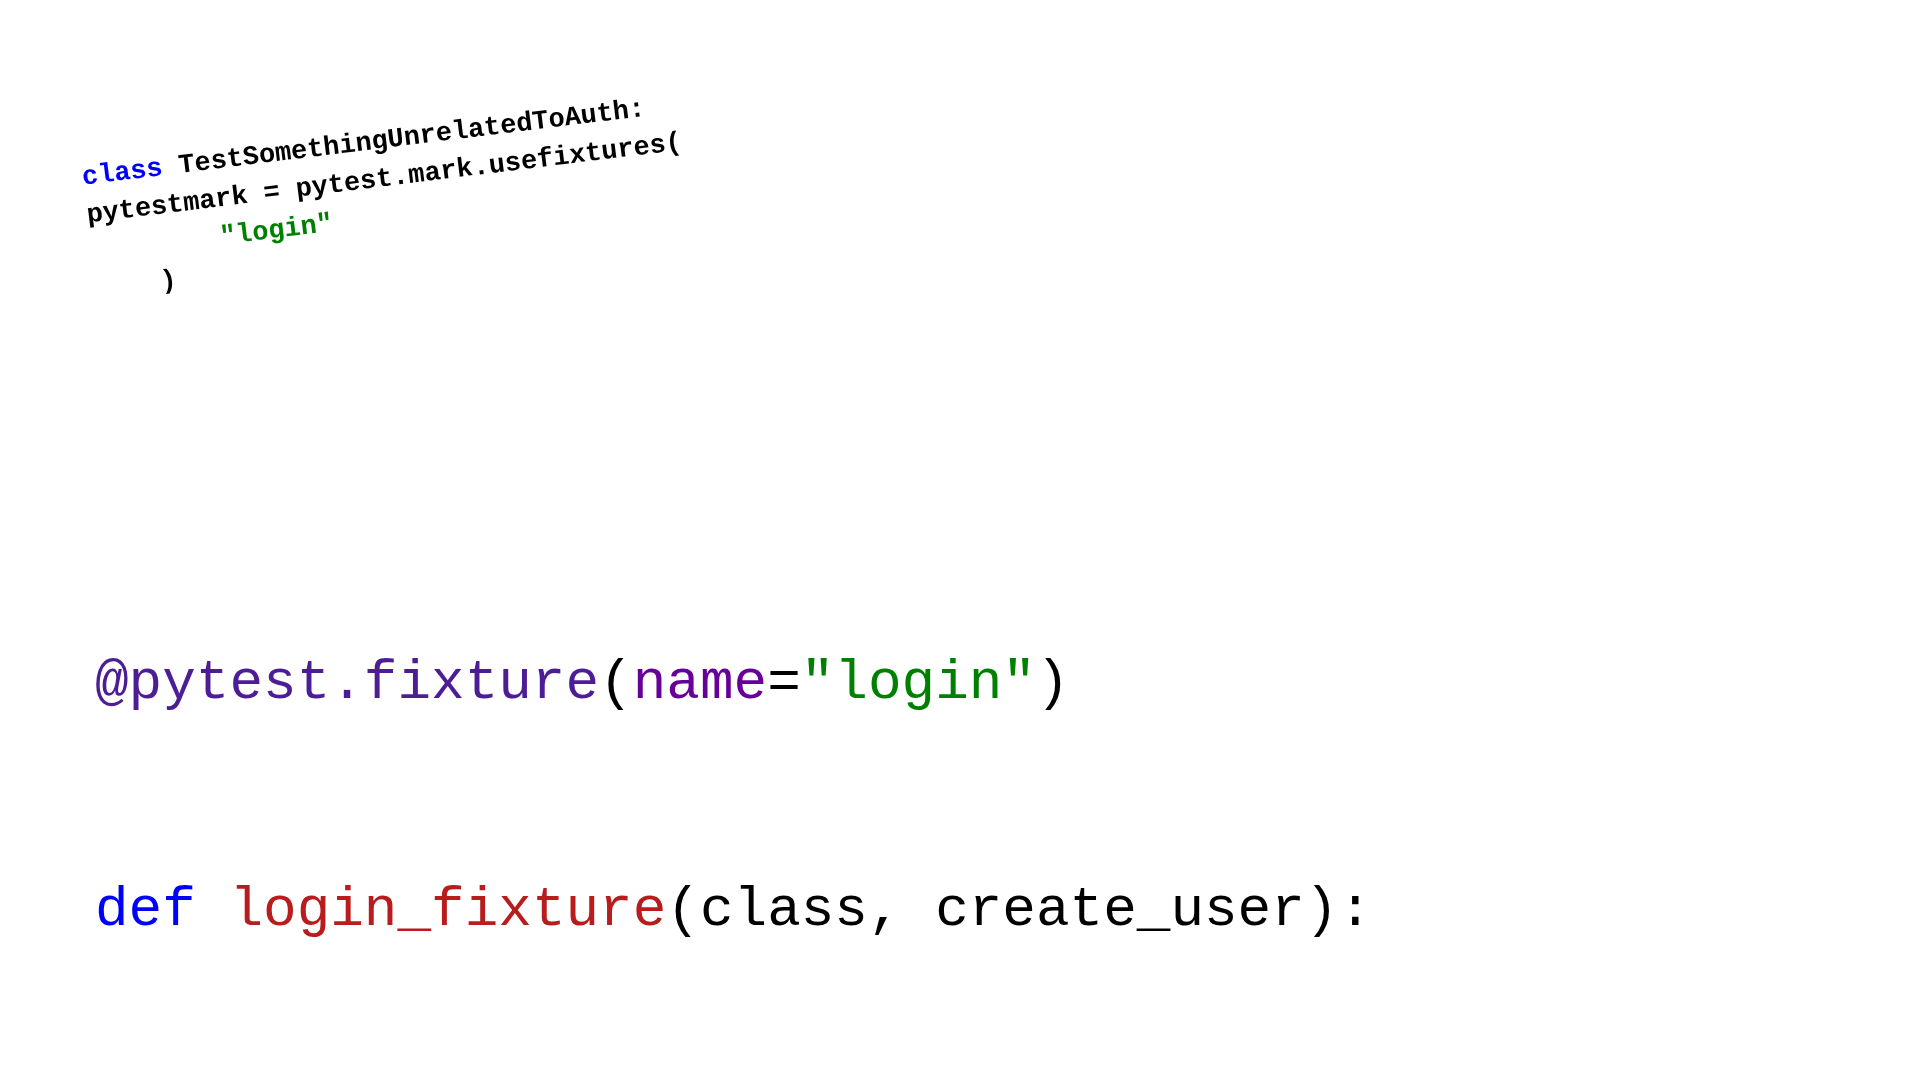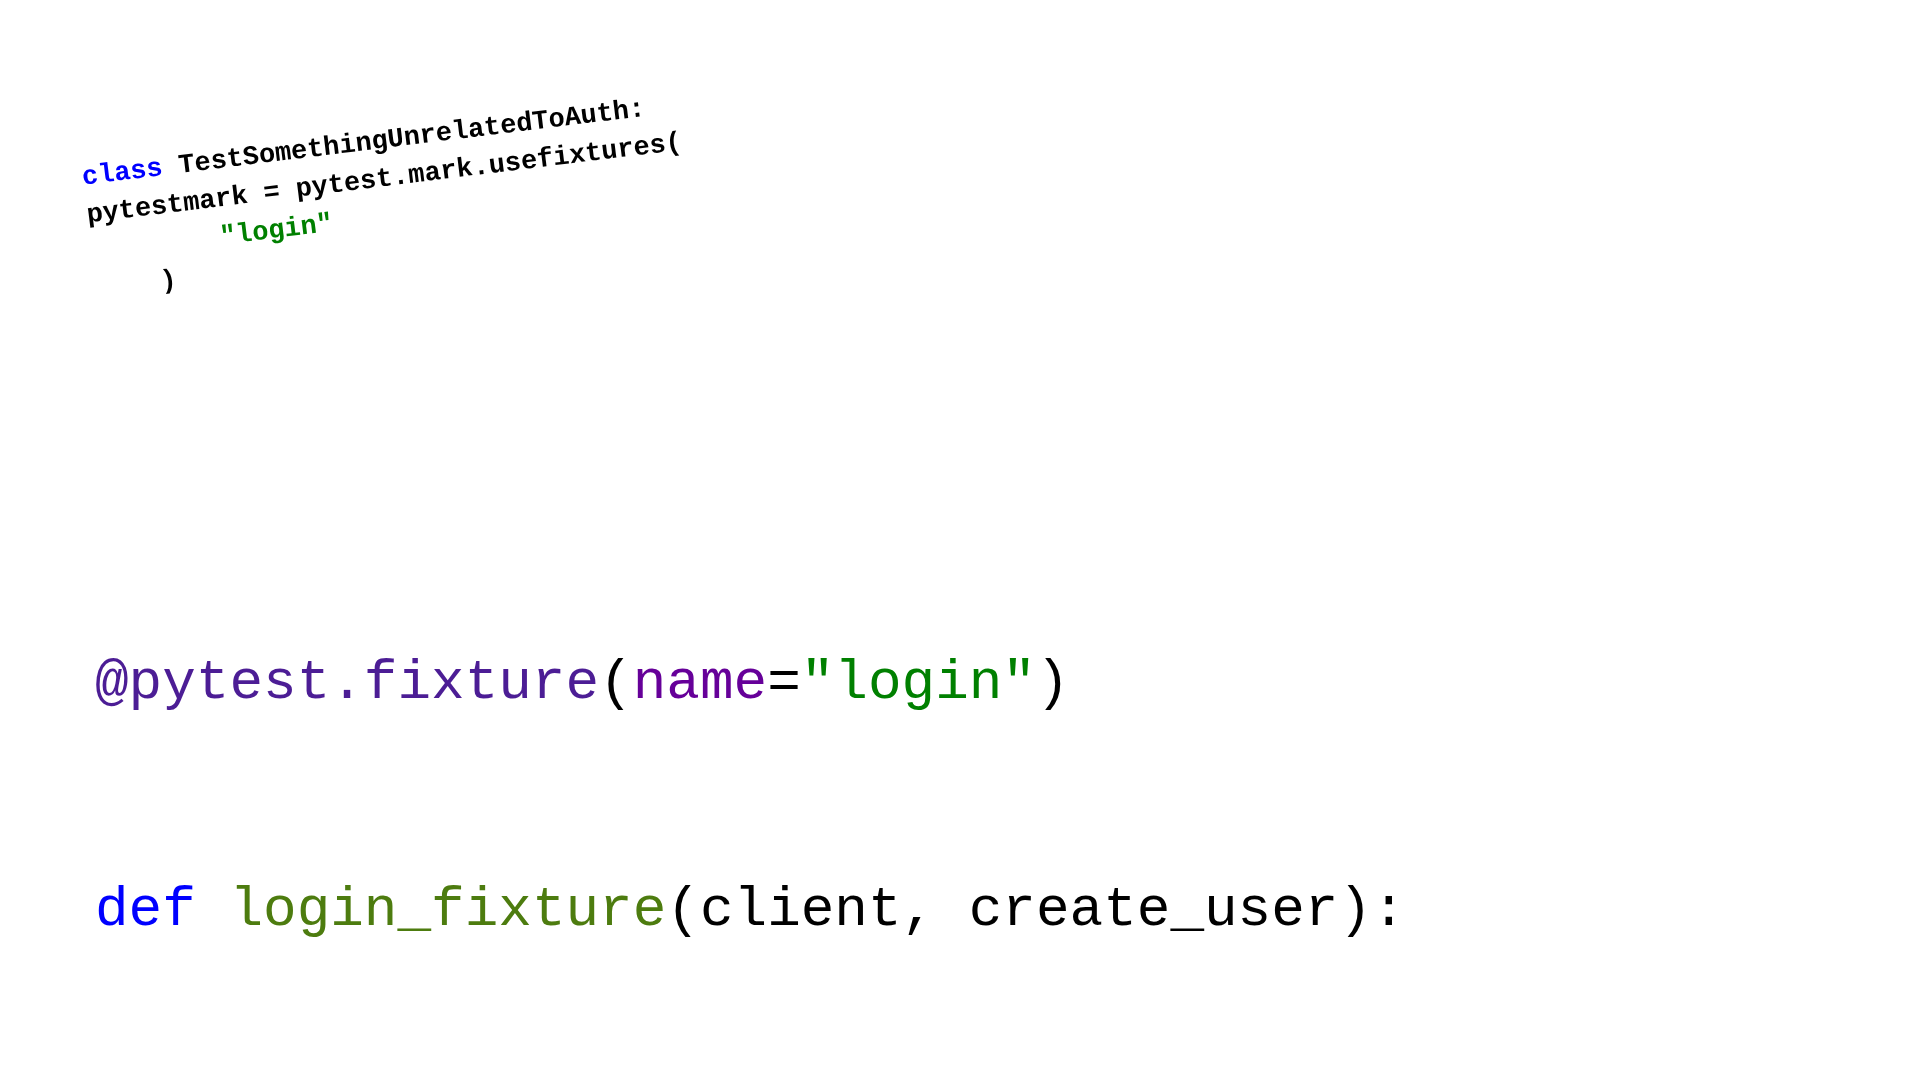--- a/index.html
+++ b/index.html
@@ -32,31 +32,31 @@
       left: 95px;
       font-size: 56px;
       line-height: 1.35;
       color: #000000;
       white-space: pre;
     }
     .kw-blue { color: #0000ff; }
     .kw-olive { color: #4c1d95; }
     .kw-purple { color: #660099; margin-top: 28px; }
     .str-green { color: #008000; }
-    .fn-teal { color: #4d7c0f; }
+    .fn-teal { color: #b91c1c; }
   </style>
 </head>
 <body>
 
 <div class="small-code">
   <div><span class="kw-blue">class</span><span> TestSomethingUnrelatedToAuth:</span></div>
   <div><span>    pytestmark = pytest.mark.usefixtures(</span></div>
   <div><span style="white-space:pre;">        </span><span class="str-green">"login"</span></div>
   <div><span style="white-space:pre;">    )</span></div>
 </div>
 
 <div class="large-code">
   <div><span class="kw-olive">@pytest.fixture</span><span>(</span><span class="kw-purple">name</span><span>=</span><span class="str-green">"login"</span><span>)</span></div>
-  <div><span class="kw-blue">def</span><span> </span><span class="fn-teal">login_fixture</span><span>(client, create_user):</span></div>
+  <div><span class="kw-blue">def</span><span> </span><span class="fn-teal">login_fixture</span><span>(class, create_user):</span></div>
   
   
   
 </div>
 
 </body></html>

